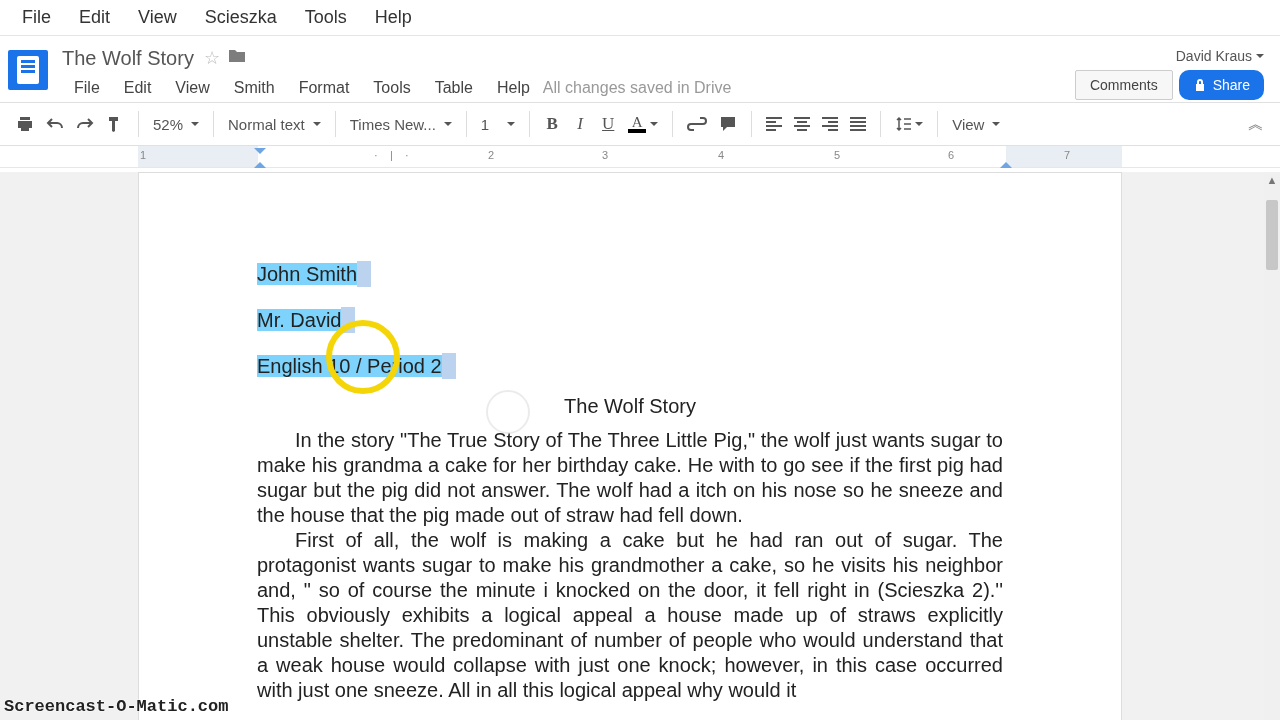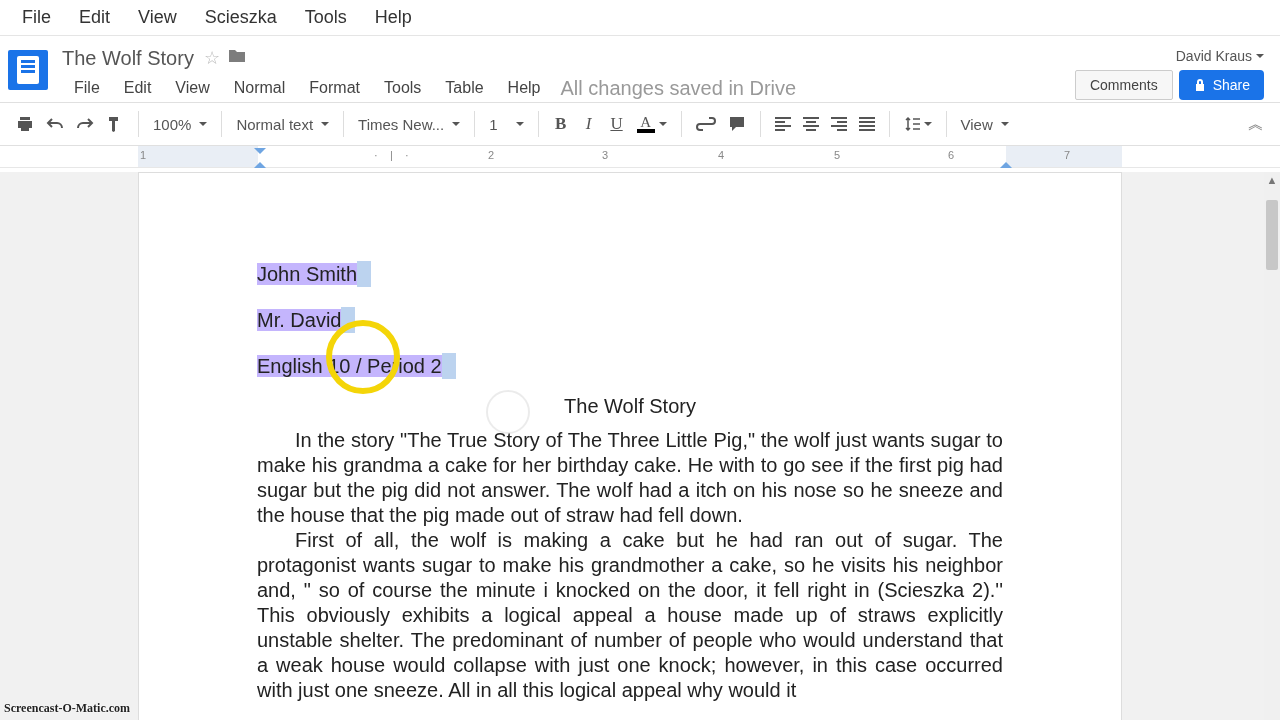--- a/index.html
+++ b/index.html
@@ -12,27 +12,27 @@
 .doc-logo { width:40px; height:40px; background:#1a73e8; border-radius:2px; display:flex; align-items:center; justify-content:center; margin-right:14px; margin-top:6px; }
 .doc-logo-inner { width:22px; height:28px; background:#fff; border-radius:2px; position:relative; }
 .doc-logo-inner::before { content:""; position:absolute; top:4px; left:4px; right:4px; height:3px; background:#1a73e8; box-shadow:0 5px 0 #1a73e8, 0 10px 0 #1a73e8; }
 .doc-titlebar { flex:1; }
 .doc-title-row { display:flex; align-items:center; height:28px; }
 .doc-title { font-size:20px; color:#555; margin-right:10px; }
 .star-icon { color:#bbb; font-size:18px; margin-right:8px; }
 .folder-icon { color:#888; font-size:18px; }
 .doc-menu-row { display:flex; align-items:center; height:28px; margin-top:2px; }
 .doc-menu-row .mi { font-size:16px; color:#444; padding:0 12px; cursor:default; }
-.save-status { font-size:20px; color:#999; margin-left:8px; }
+.save-status { font-size:16px; color:#999; margin-left:1px; }
 .header-right { position:absolute; right:16px; top:12px; display:flex; flex-direction:column; align-items:flex-end; }
 .user-name { font-size:14px; color:#555; margin-bottom:6px; display:flex; align-items:center; }
 .user-name::after { content:""; display:inline-block; margin-left:4px; border:4px solid transparent; border-top-color:#555; transform:translateY(2px); }
 .hdr-btns { display:flex; }
 .comments-btn { border:1px solid #ccc; background:#f7f7f7; padding:6px 14px; font-size:14px; color:#444; border-radius:2px; margin-right:6px; }
-.share-btn { background:#1a73e8; color:#fff; padding:6px 14px; font-size:14px; border-radius:4px; display:flex; align-items:center; }
+.share-btn { background:#1a73e8; color:#fff; padding:6px 14px; font-size:14px; border-radius:10px; display:flex; align-items:center; }
 .share-btn svg { margin-right:6px; }
 
 .toolbar { height:44px; border-top:1px solid #e0e0e0; border-bottom:1px solid #e0e0e0; display:flex; align-items:center; padding:0 10px; color:#555; }
 .tb-sep { width:1px; height:26px; background:#ddd; margin:0 8px; }
 .tb-btn { padding:4px 6px; display:flex; align-items:center; justify-content:center; min-width:28px; height:28px; }
 .tb-sel { display:flex; align-items:center; padding:0 6px; font-size:15px; }
 .dd-caret { margin-left:8px; border:4px solid transparent; border-top-color:#555; transform:translateY(2px); }
 .bold { font-weight:bold; font-family:"Times New Roman",serif; font-size:17px; }
 .italic { font-style:italic; font-family:"Times New Roman",serif; font-size:17px; }
 .underline { text-decoration:underline; font-family:"Times New Roman",serif; font-size:17px; }
@@ -45,34 +45,34 @@
 .ruler .page-shade-l { position:absolute; left:138px; width:120px; top:0; bottom:0; background:#e9eef5; }
 .ruler .page-shade-r { position:absolute; left:1006px; width:116px; top:0; bottom:0; background:#e9eef5; }
 .ruler .tick { position:absolute; top:3px; }
 .ruler .indent-marker { position:absolute; top:2px; width:0; height:0; }
 .ruler .down-tri { border:6px solid transparent; border-top-color:#6fa5e2; }
 .ruler .up-tri { border:6px solid transparent; border-bottom-color:#6fa5e2; }
 
 .canvas { position:absolute; top:172px; left:0; right:0; bottom:0; background:#f1f1f1; overflow:hidden; }
 .page { position:absolute; left:138px; top:0; width:984px; background:#fff; border:1px solid #ddd; height:900px; padding:78px 118px 40px 118px; font-family:"Times New Roman",Georgia,serif; color:#222; }
 .hdr-line { font-size:20px; line-height:46px; position:relative; }
-.hdr-line .sel { background:#c4b5fd; display:inline;margin-top:16px; }
+.hdr-line .sel { background:#7dd3fc; display:inline;margin-top:16px; }
 .sel-extra { display:inline-block; width:14px; height:26px; background:#bcd3ef; vertical-align:baseline; transform:translateY(6px); }
 .title-line { text-align:center; font-size:20px; margin-top:6px; margin-bottom:10px; }
 .para { font-size:20px; text-align:justify; line-height:25px; }
 .para .indent { display:inline-block; width:38px; }
 
 .yellow-circle { position:absolute; width:74px; height:74px; border:6px solid #f4d508; border-radius:50%; pointer-events:none; }
 .faint-circle { position:absolute; width:44px; height:44px; border:2px solid rgba(0,0,0,0.08); border-radius:50%; pointer-events:none; }
 
 .vscroll { position:absolute; right:0; top:172px; bottom:0; width:16px; background:#f0f0f0; }
 .vscroll .arrow { height:16px; display:flex; align-items:center; justify-content:center; color:#777; font-size:11px; }
 .vscroll .thumb { position:absolute; left:2px; right:2px; top:28px; height:70px; background:#c7c7c7; border-radius:2px; }
 
-.watermark { position:absolute; left:4px; bottom:4px; font-size:12px; font-weight:bold; color:#222; text-shadow:0 0 2px #fff,0 0 2px #fff; font-family:Liberation Serif, serif; }
+.watermark { position:absolute; left:4px; bottom:4px; font-size:17px; font-weight:bold; color:#222; text-shadow:0 0 2px #fff,0 0 2px #fff; font-family:Liberation Mono, monospace; }
 
 .align-lines { display:inline-flex; flex-direction:column; gap:2px; }
 .align-lines span { display:block; height:2px; background:#555; }
 </style>
 </head>
 <body>
 
 <div class="os-menubar">
   <span>File</span>
   <span>Edit</span>
@@ -93,21 +93,21 @@
       <div class="folder-icon">
         <svg width="18" height="16" viewBox="0 0 18 16">
             <path fill="#7d7d7d" d="M1 2h6l2 2h8v10H1z"></path>
           </svg>
       </div>
     </div>
     <div class="doc-menu-row">
       <span class="mi">File</span>
       <span class="mi">Edit</span>
       <span class="mi">View</span>
-      <span class="mi">Normal</span>
+      <span class="mi">Smith</span>
       <span class="mi">Format</span>
       <span class="mi">Tools</span>
       <span class="mi">Table</span>
       <span class="mi">Help</span>
       <span class="save-status">All changes saved in Drive</span>
     </div>
   </div>
   <div class="header-right">
     <div class="user-name">David Kraus</div>
     <div class="hdr-btns">
@@ -138,21 +138,21 @@
         <path fill="none" stroke="#555" stroke-width="2" d="M12 4l4 4-4 4M16 8H7a5 5 0 00-5 5"></path>
       </svg>
     </div>
   <div class="tb-btn">
       <svg width="18" height="18" viewBox="0 0 18 18">
         <path fill="#555" d="M3 2h9v4H3zM6 6h3v10l-1.5 1L6 16z"></path>
       </svg>
     </div>
   <div class="tb-sep"></div>
   <div class="tb-sel">
-      <span>100%</span>
+      <span>52%</span>
       <span class="dd-caret"></span>
     </div>
   <div class="tb-sep"></div>
   <div class="tb-sel" style="min-width:100px">
       <span>Normal text</span>
       <span class="dd-caret"></span>
     </div>
   <div class="tb-sep"></div>
   <div class="tb-sel" style="min-width:110px">
       <span>Times New...</span>

